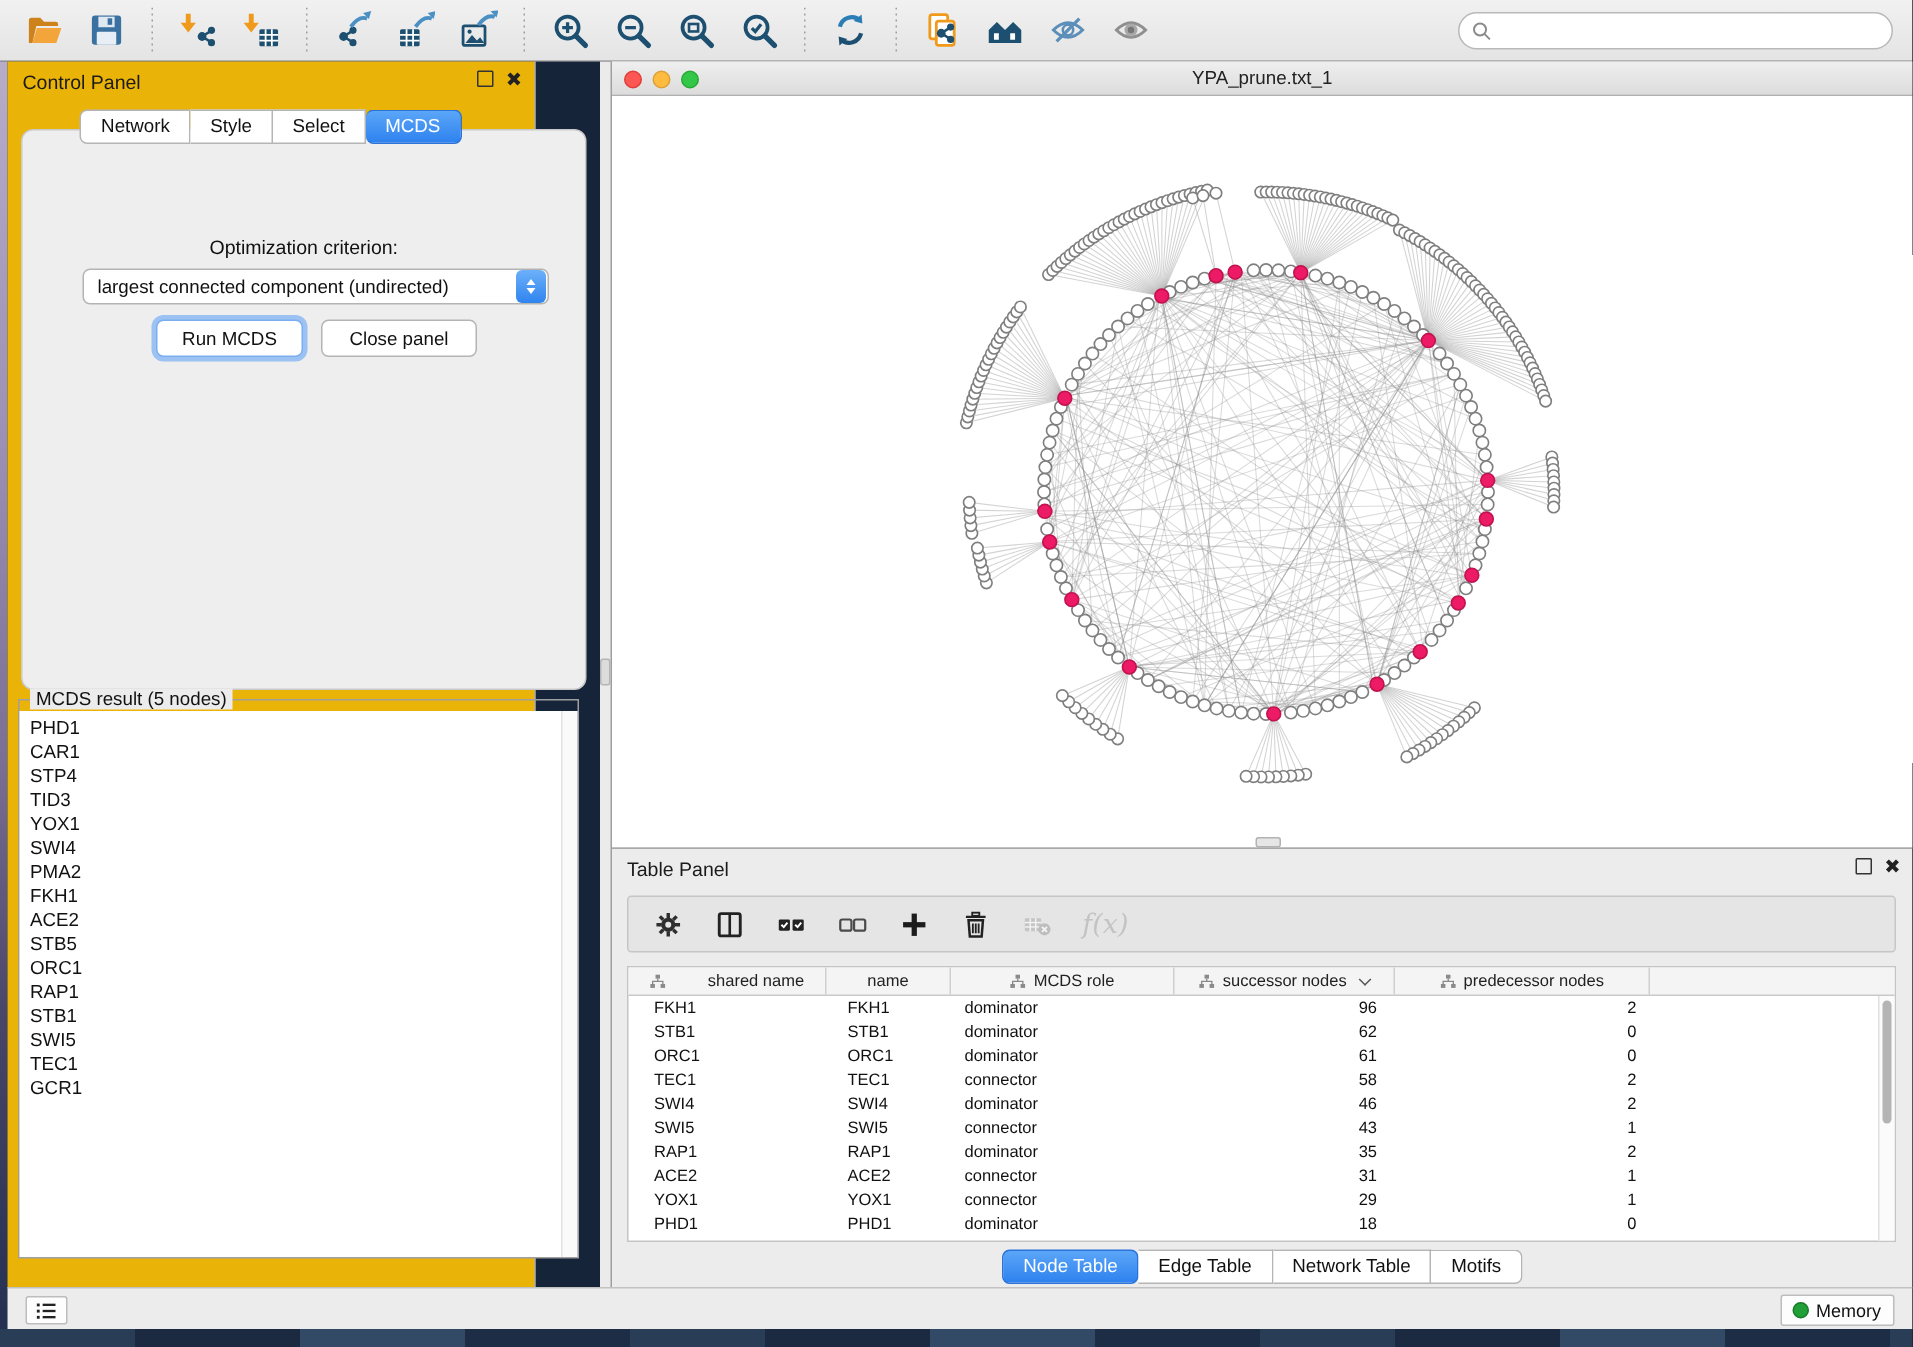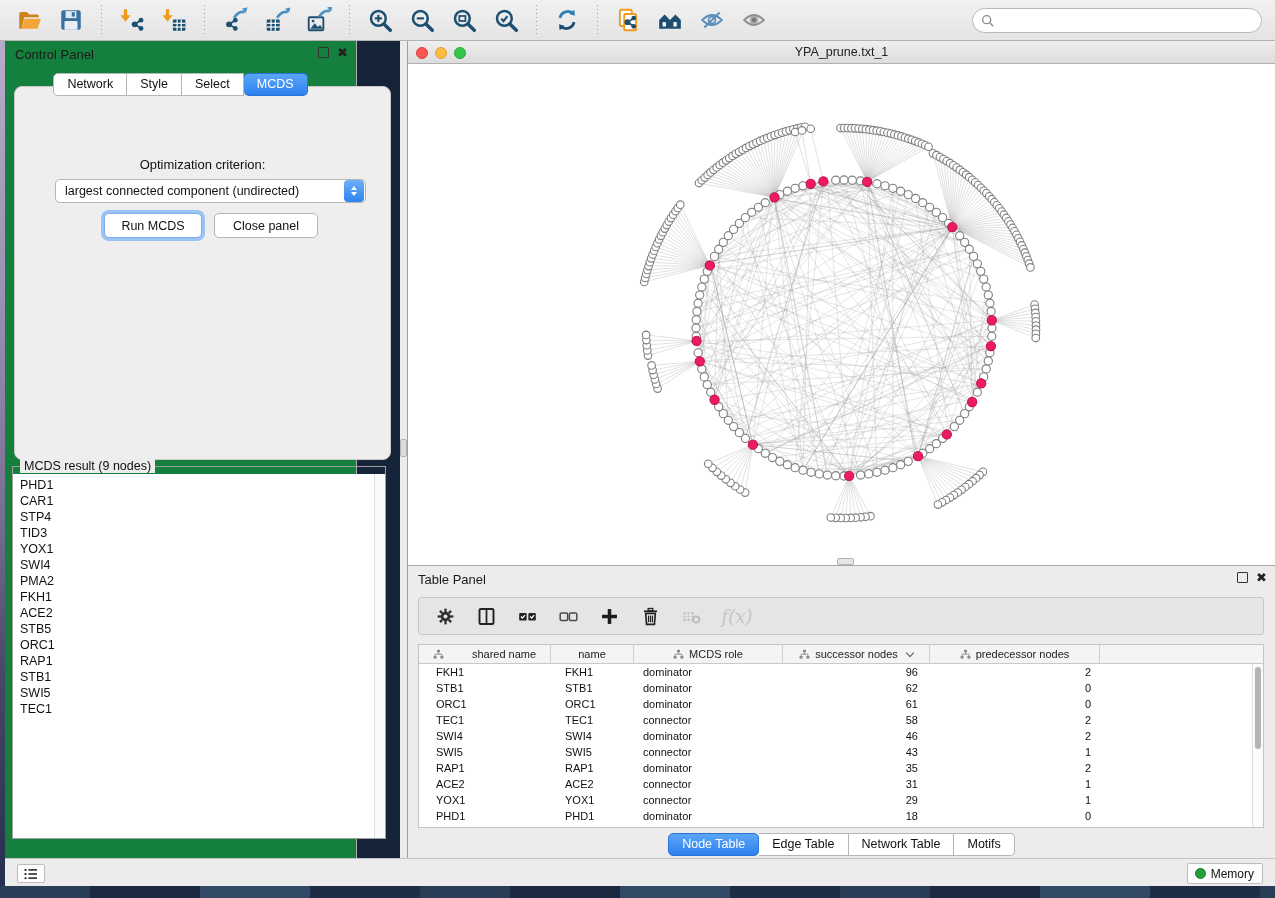--- a/index.html
+++ b/index.html
@@ -21,21 +21,21 @@
   .tb-sep { width:1px; height:30px; margin:0 9px; flex:none;
     background-image:linear-gradient(#9e9e9e 33%, rgba(0,0,0,0) 0%);
     background-size:1px 4px; background-repeat:repeat-y; }
   #search-wrap { position:absolute; right:13px; top:8px; width:290px; height:25px; background:#fff;
     border:1px solid #b9b9b9; border-radius:13px; display:flex; align-items:center; padding:0 8px; }
   #search-wrap svg { width:14px; height:14px; flex:none; }
   #search-input { border:none; outline:none; flex:1; font-size:12px; margin-left:5px; background:transparent; }
 
   
   #control-panel { position:absolute; left:5px; top:41px; width:352px; height:817px;
-    background:#15803d; border-right:1px solid #aeaeae; }
+    background:#eab308; border-right:1px solid #aeaeae; }
   .panel-title-row { position:absolute; left:0; top:0; right:0; height:27px; display:flex; align-items:center; }
   .panel-title { font-size:13px; color:#1a1a1a; margin-left:10px; }
   .win-btns { position:absolute; right:8px; top:6px; display:flex; gap:8px; align-items:center; }
   .float-btn { width:11px; height:11px; border:1.5px solid #333; border-radius:1px; }
   .close-btn { font-size:13px; font-weight:bold; color:#222; line-height:11px; }
 
   #cp-tabs { position:absolute; left:0; right:0; top:32px; display:flex; justify-content:center; z-index:3; }
   .tab-btn { font-size:12.5px; padding:3px 13px 4px; background:#fff; border:1px solid #b5b5b5; border-left:none;
     color:#111; }
   .tab-btn:first-child { border-left:1px solid #b5b5b5; border-radius:5px 0 0 5px; }
@@ -305,39 +305,40 @@
     <button class="cp-btn" id="run-btn">Run MCDS</button>
     <button class="cp-btn" id="close-panel-btn">Close panel</button>
   </div>
   <div id="cp-tabs">
       <span class="tab-btn">Network</span>
       <span class="tab-btn">Style</span>
       <span class="tab-btn">Select</span>
       <span class="tab-btn selected">MCDS</span>
     </div>
   <div id="mcds-fieldset">
-    <span id="mcds-legend">MCDS result (9 nodes)</span>
+    <span id="mcds-legend">MCDS result (5 nodes)</span>
     <div id="mcds-border"></div>
     <div id="mcds-list">
       <div class="inner" id="mcds-items">
           <div class="mcds-item">PHD1</div>
           <div class="mcds-item">CAR1</div>
           <div class="mcds-item">STP4</div>
           <div class="mcds-item">TID3</div>
           <div class="mcds-item">YOX1</div>
           <div class="mcds-item">SWI4</div>
           <div class="mcds-item">PMA2</div>
           <div class="mcds-item">FKH1</div>
           <div class="mcds-item">ACE2</div>
           <div class="mcds-item">STB5</div>
           <div class="mcds-item">ORC1</div>
           <div class="mcds-item">RAP1</div>
           <div class="mcds-item">STB1</div>
           <div class="mcds-item">SWI5</div>
           <div class="mcds-item">TEC1</div>
+          <div class="mcds-item">GCR1</div>
         </div>
       <div id="mcds-scroll"></div>
     </div>
   </div>
 </div>
 
 <div id="v-splitter">
   <div id="v-handle"></div>
 </div>
 

